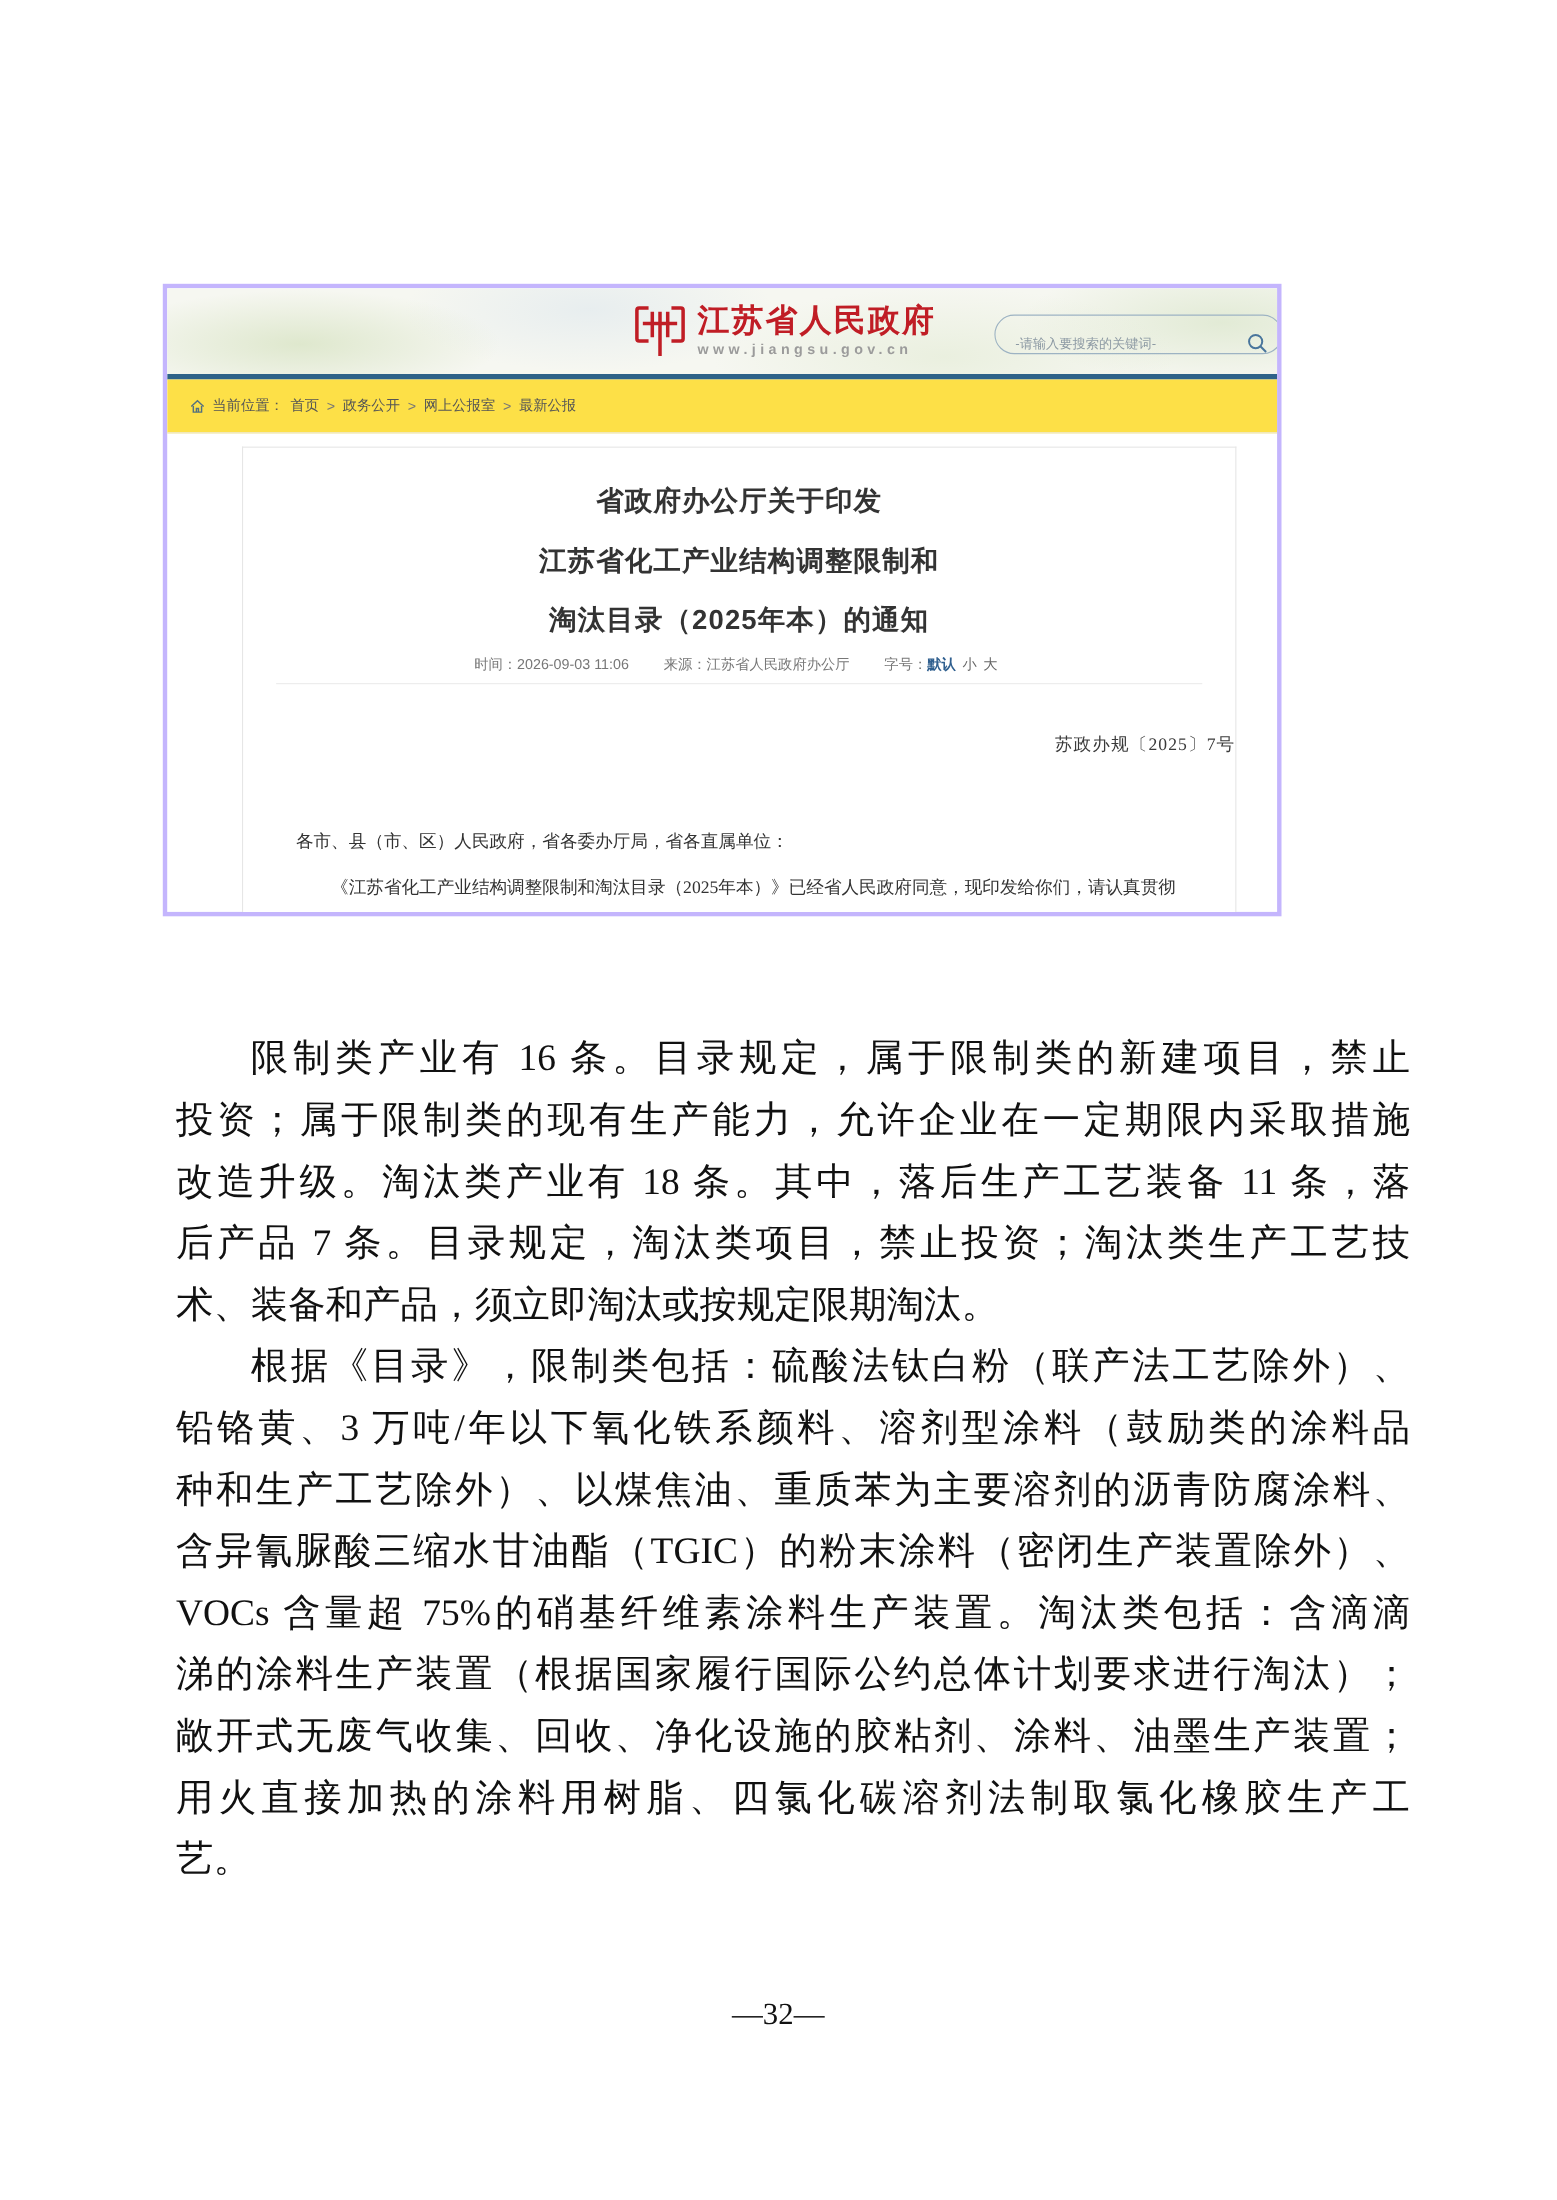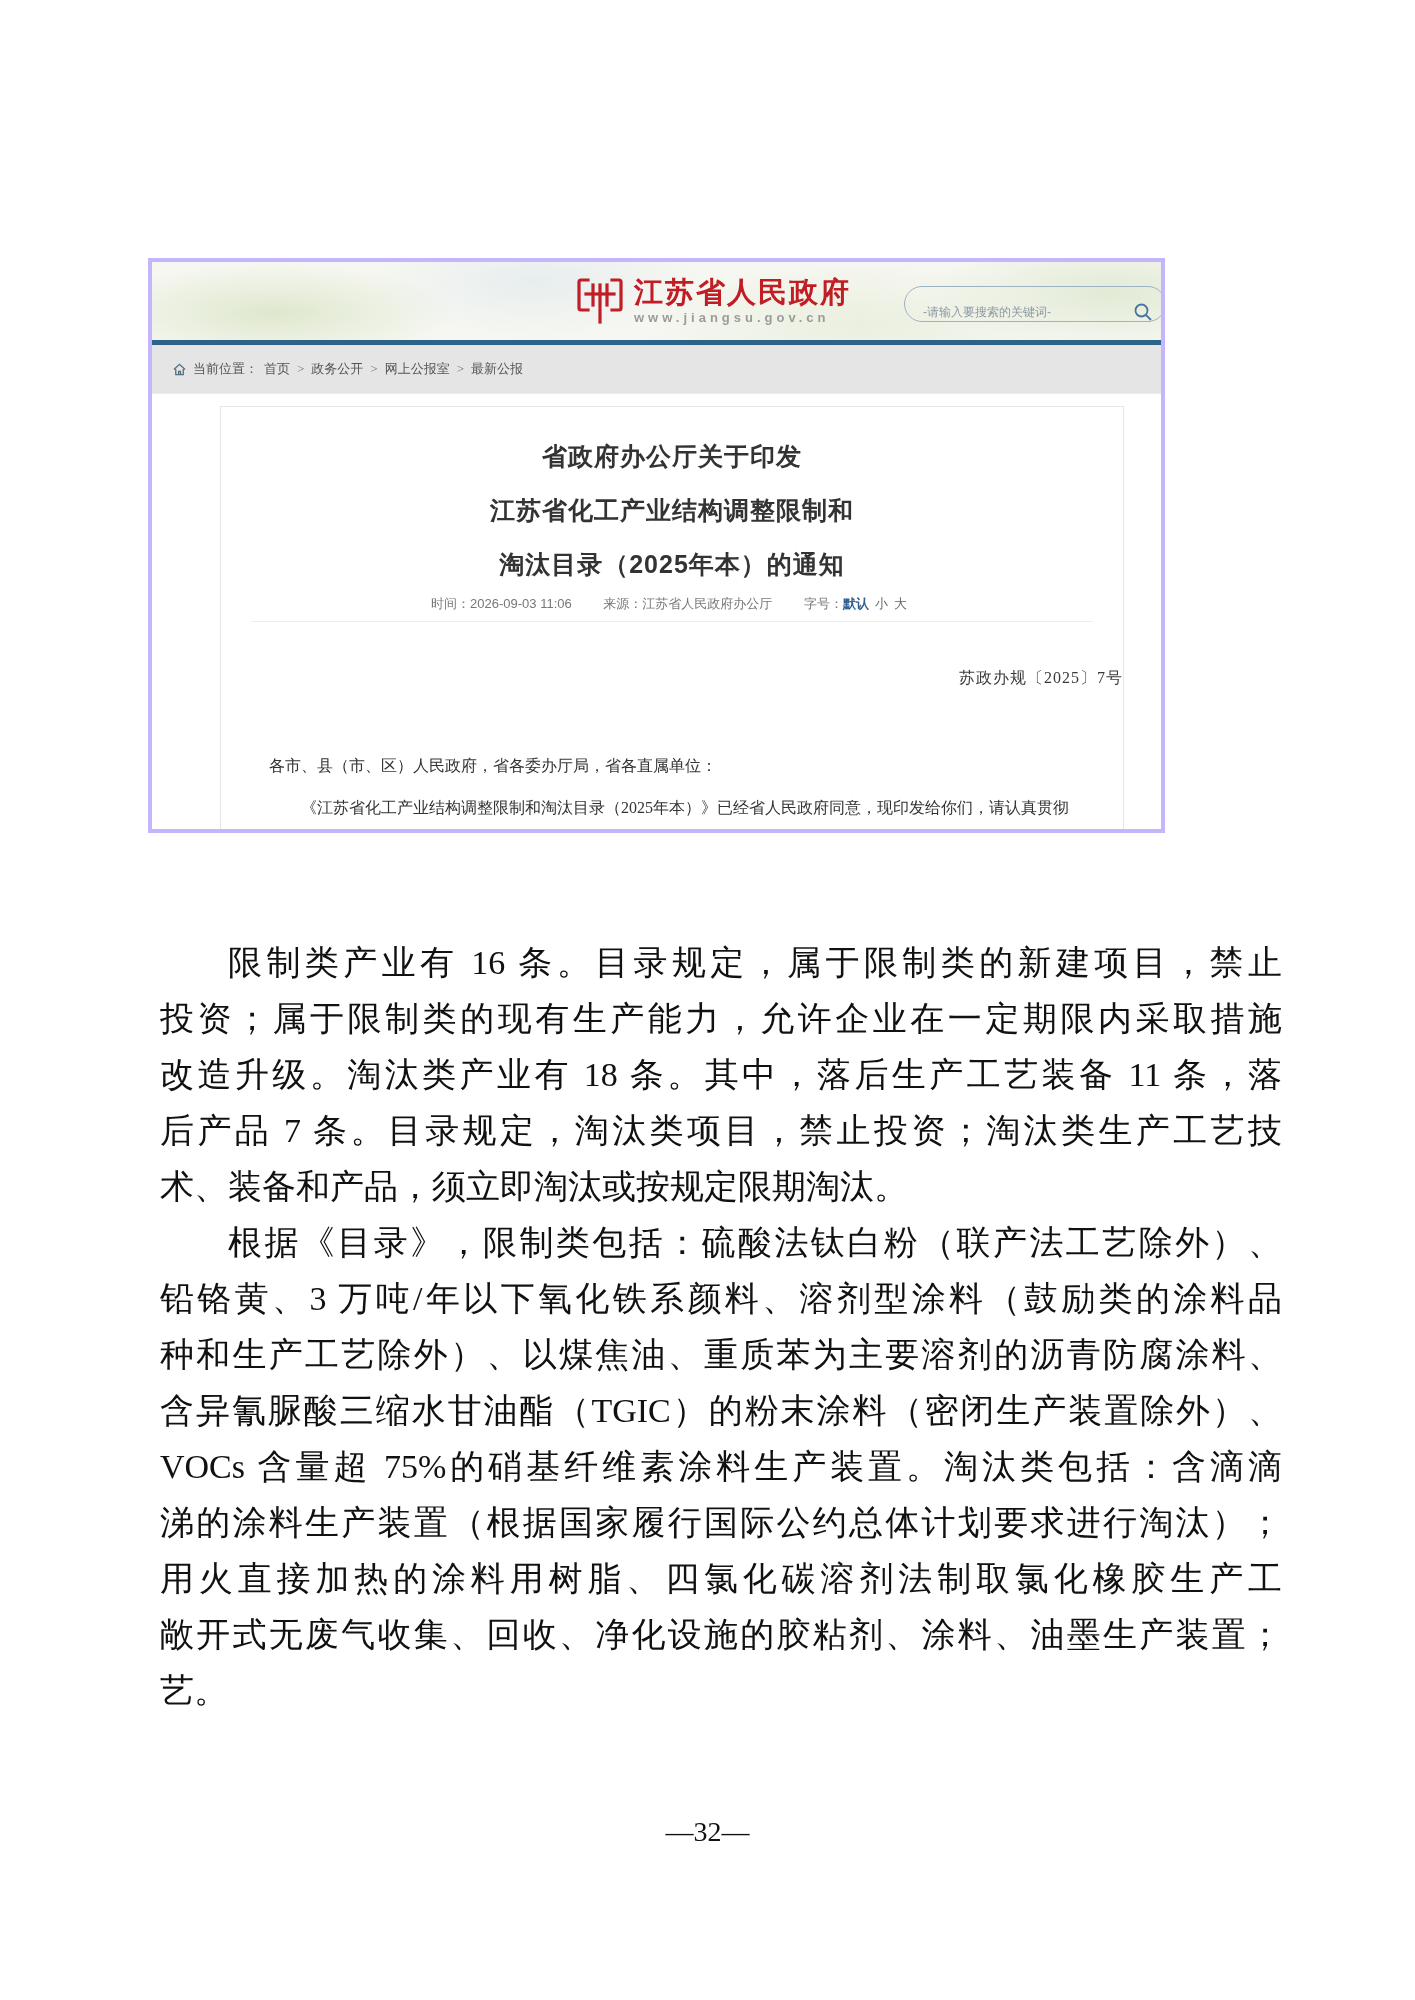--- a/index.html
+++ b/index.html
@@ -25,22 +25,22 @@
   .search { position:absolute; left:752px; top:24px; width:262px; height:36px;
             border:1px solid #9db3c3; border-radius:18px; display:flex; align-items:center;
             background:transparent; padding:16px 12px 0 18px; }
   .search input { flex:1; border:none; outline:none; background:transparent;
                   font-size:12px; color:#667; font-family:"Liberation Sans", sans-serif; }
   .search input::placeholder { color:#8d9aa4; }
   .search .mag { width:20px; height:20px; flex:0 0 auto; }
 
   .bluebar { height:5px; background:#2e6288; }
 
-  .crumbs { height:49px; background:#e5e5e5; border-bottom:1px solid #ececec;
-            display:flex; align-items:center; padding-left:20px; font-size:13px; color:#555;font-family:Liberation Serif, serif; }
+  .crumbs { height:49px; background:#fde047; border-bottom:1px solid #ececec;
+            display:flex; align-items:center; padding-left:20px; font-size:13px; color:#555; }
   .crumbs .home { width:15px; height:15px; margin-right:6px; }
   .crumbs .lbl { margin-right:6px; }
   .crumbs a { color:#555; text-decoration:none; }
   .crumbs .sep { margin:0 7px; color:#777; }
 
   .artbox { position:absolute; left:68px; top:144px; width:904px; height:600px;
             background:#ffffff; border:1px solid #e6e6e6; border-bottom:none; padding-top:22px; }
   .art-title { text-align:center; font-size:25px; font-weight:bold; color:#333;
                line-height:54px; letter-spacing:1px; }
   .art-meta { text-align:center; font-size:13px; color:#777; line-height:26px; }
@@ -144,20 +144,20 @@
     <div class="line">投资；属于限制类的现有生产能力，允许企业在一定期限内采取措施</div>
     <div class="line">改造升级。淘汰类产业有 18 条。其中，落后生产工艺装备 11 条，落</div>
     <div class="line">后产品 7 条。目录规定，淘汰类项目，禁止投资；淘汰类生产工艺技</div>
     <div class="line end">术、装备和产品，须立即淘汰或按规定限期淘汰。</div>
     <div class="line indent">根据《目录》，限制类包括：硫酸法钛白粉（联产法工艺除外）、</div>
     <div class="line">铅铬黄、3 万吨/年以下氧化铁系颜料、溶剂型涂料（鼓励类的涂料品</div>
     <div class="line">种和生产工艺除外）、以煤焦油、重质苯为主要溶剂的沥青防腐涂料、</div>
     <div class="line">含异氰脲酸三缩水甘油酯（TGIC）的粉末涂料（密闭生产装置除外）、</div>
     <div class="line">VOCs 含量超 75%的硝基纤维素涂料生产装置。淘汰类包括：含滴滴</div>
     <div class="line">涕的涂料生产装置（根据国家履行国际公约总体计划要求进行淘汰）；</div>
+    <div class="line">敞开式无废气收集、回收、净化设施的胶粘剂、涂料、油墨生产装置；</div>
     <div class="line">用火直接加热的涂料用树脂、四氯化碳溶剂法制取氯化橡胶生产工</div>
-    <div class="line">敞开式无废气收集、回收、净化设施的胶粘剂、涂料、油墨生产装置；</div>
     <div class="line end">艺。</div>
   </div>
 
   <div class="pageno">—32—</div>
 
 </div>
 
 </body></html>

